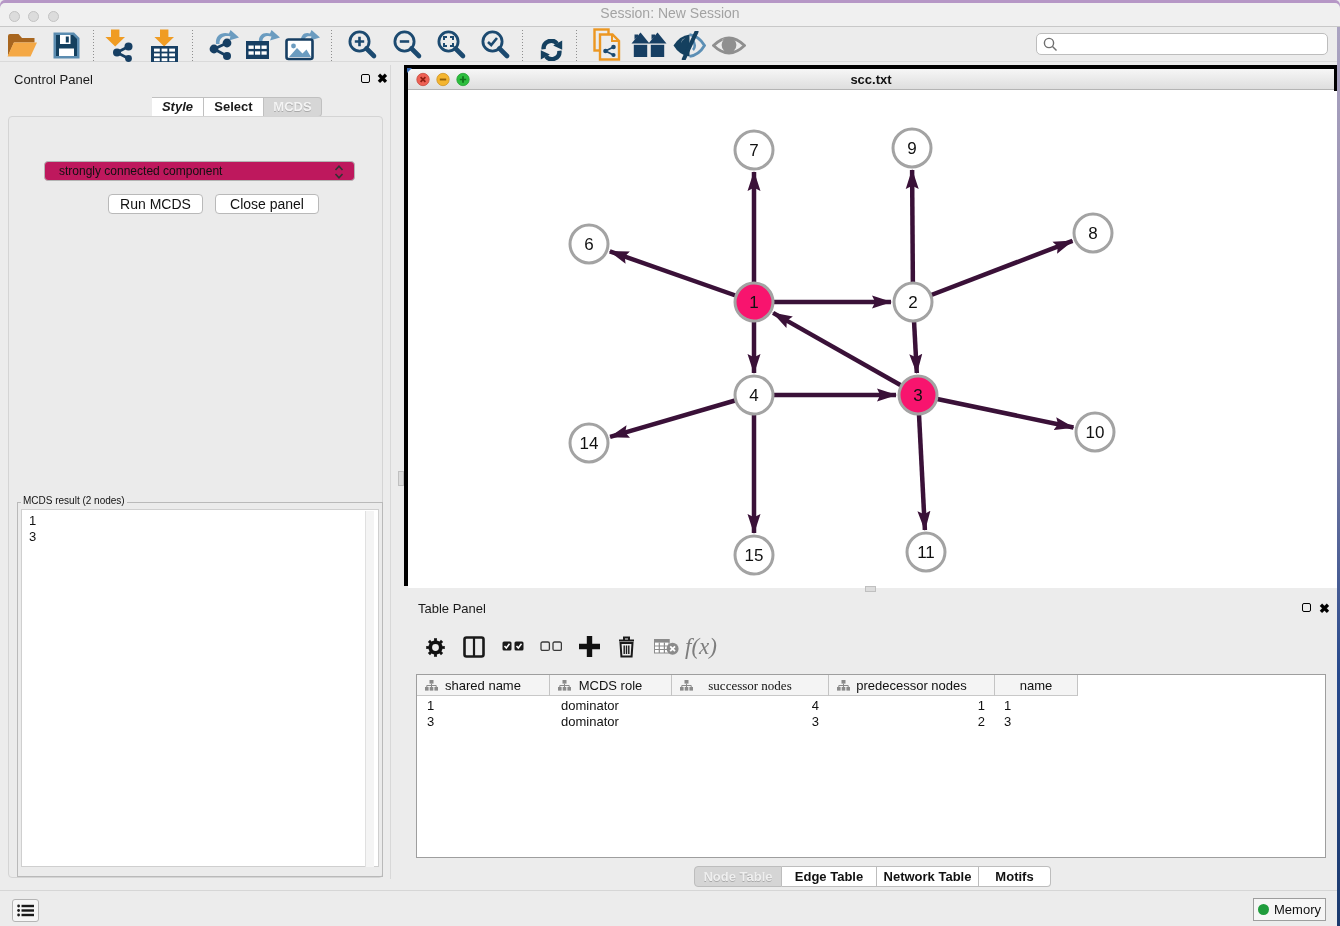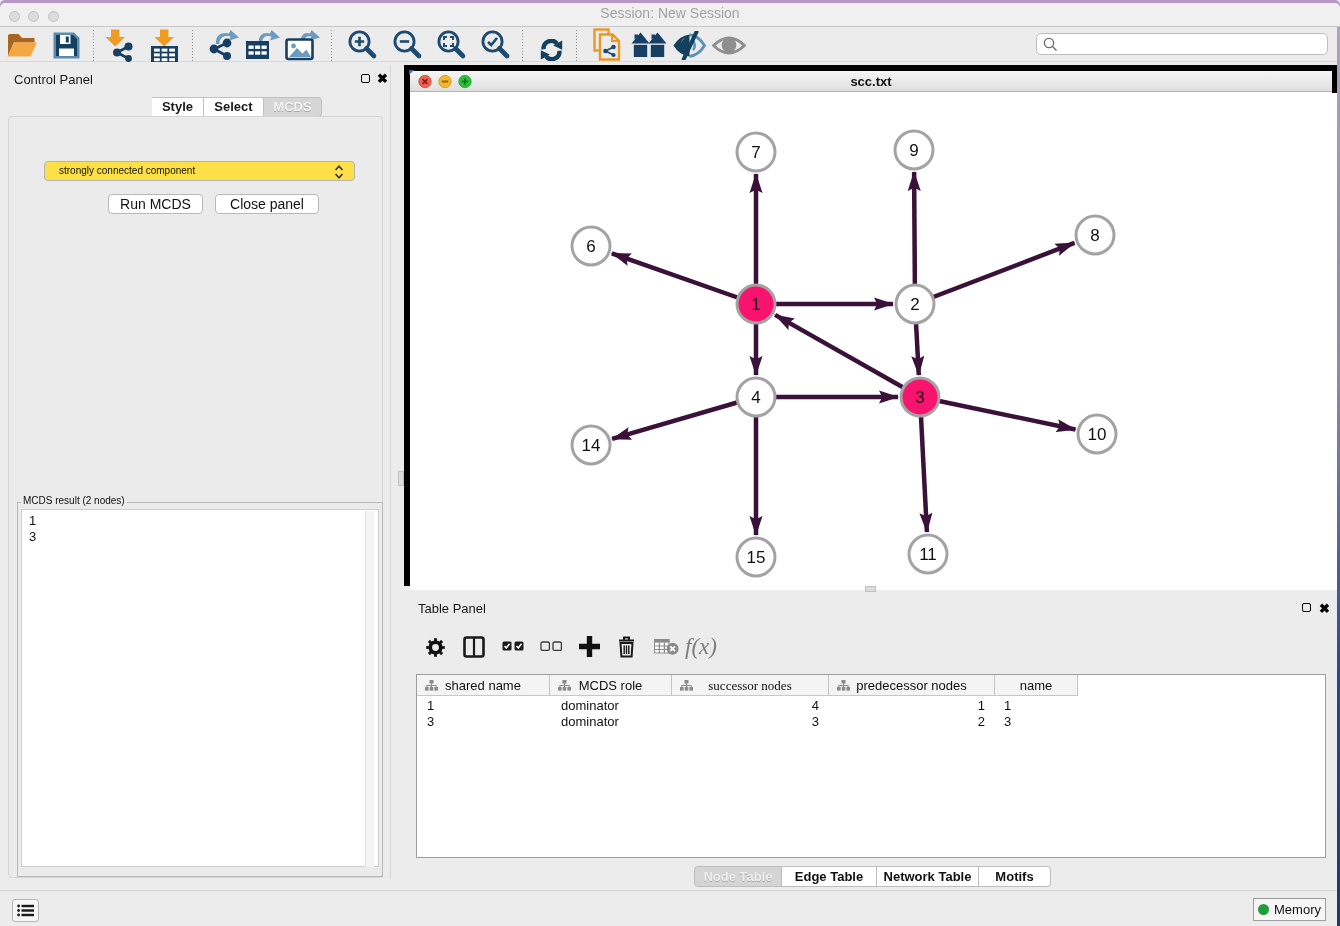--- a/index.html
+++ b/index.html
@@ -34,38 +34,38 @@
 .close-x { position:absolute; font-size:13px; font-weight:bold; color:#000; line-height:11px; }
 
 
 .tab { position:absolute; top:32px; height:20px; border:1px solid #c0c0c0; background:#fff;
   font-size:13px; font-weight:bold; color:#1a1a1a; text-align:center; line-height:18px; }
 
 #cpcontent { position:absolute; left:8px; top:51px; width:375px; height:762px;
   background:#ebebeb; border:1px solid #d4d4d4; border-radius:4px; }
 #optlabel { position:absolute; left:0; top:22px; width:100%; text-align:center;
   font-size:14px; color:#111; }
-#dropdown { position:absolute; left:35px; top:44px; width:311px; height:20px; background:#fde047;
-  border:1px solid #b4b4b4; border-radius:4px; font-size:10px; color:#111; line-height:18px;
+#dropdown { position:absolute; left:35px; top:44px; width:311px; height:20px; background:#be185d;
+  border:1px solid #b4b4b4; border-radius:4px; font-size:12px; color:#111; line-height:18px;
   padding-left:14px; }
 .btn { position:absolute; top:77px; height:20px; background:#fff; border:1px solid #b9b9b9;
   border-radius:4px; font-size:14px; color:#111; text-align:center; line-height:18px;margin-left:12px; }
 
 #fieldset { position:absolute; left:17px; top:437px; width:366px; height:375px;
   border:1px solid #b9b9b9; }
 #fieldset legend { position:absolute; top:-8px; left:3px; background:#ebebeb;
   font-size:10px; color:#111; padding:0 2px; }
 #resultbox { position:absolute; left:3px; top:6px; width:358px; height:358px; background:#fff;
   border:1px solid #cfcfcf; font-size:13px; color:#111; padding:3px 0 0 7px; line-height:16px; }
 #resscroll { position:absolute; right:4px; top:1px; width:9px; height:356px; background:#f4f4f4;
   border-left:1px solid #e0e0e0; }
 
 
 #netwin { position:absolute; left:404px; top:65px; width:934px; height:521px;
-  border:6px solid #000000; background:#fff; }
+  border:4px solid #000000; background:#fff; }
 #nettitle { position:absolute; left:0; top:0; width:100%; height:21px;
   background:linear-gradient(#f6f6f6, #dedede); border-bottom:1px solid #b4b4b4; }
 #nettitle .t { position:absolute; width:100%; text-align:center; top:3px; font-size:13px; font-weight:bold; color:#111; }
 #netcanvas { position:absolute; left:0; top:22px; width:932px; height:497px; background:#fff; }
 
 
 #tpanel { position:absolute; left:404px; top:593px; width:934px; height:295px; background:#ececec; }
 #tpanel .hdr { position:absolute; left:14px; top:8px; font-size:13px; color:#1a1a1a; }
 #ttoolbar { position:absolute; left:12px; top:28px; width:910px; height:44px; }
 #ttable { position:absolute; left:12px; top:81px; width:910px; height:184px; background:#fff;
@@ -225,21 +225,21 @@
       <circle cx="6" cy="6" r="4.6" fill="none" stroke="#6e6e6e" stroke-width="1.4"></circle>
       <path d="M9.5 9.5 L13.5 13.5" stroke="#6e6e6e" stroke-width="1.4"></path>
     </svg>
   </div>
 
   <div id="cpanel">
     <div class="hdr">Control Panel</div>
     <div class="float-btn" style="left:361px; top:9px;"></div>
     <div class="close-x" style="left:377px; top:8px;">✖</div>
     <div class="tab" style="left:78px; width:74px; border-radius:4px 0 0 4px;margin-top:32px;">Network</div>
-    <div class="tab" style="left:152px; width:52px; border-left:none;">Style</div>
+    <div class="tab" style="left:152px; width:52px; border-left:none;font-style:italic;">Style</div>
     <div class="tab" style="left:204px; width:60px; border-left:none;">Select</div>
     <div class="tab" style="left:264px; width:58px; border-left:none; border-radius:0 4px 4px 0; background:#d6d6d6; color:#f4f4f4; text-shadow:0 1px 0 #aaa;">MCDS</div>
     <div id="cpcontent">
       <div id="dropdown">strongly connected component
         <svg width="10" height="14" viewBox="0 0 10 14" style="position:absolute; right:10px; top:3px;">
           <path d="M1.5 5 L5 1.2 L8.5 5" fill="none" stroke="#333" stroke-width="1.6"></path>
           <path d="M1.5 9 L5 12.8 L8.5 9" fill="none" stroke="#333" stroke-width="1.6"></path>
         </svg>
       </div>
       <div class="btn" style="left:87px; width:95px;">Run MCDS</div>

